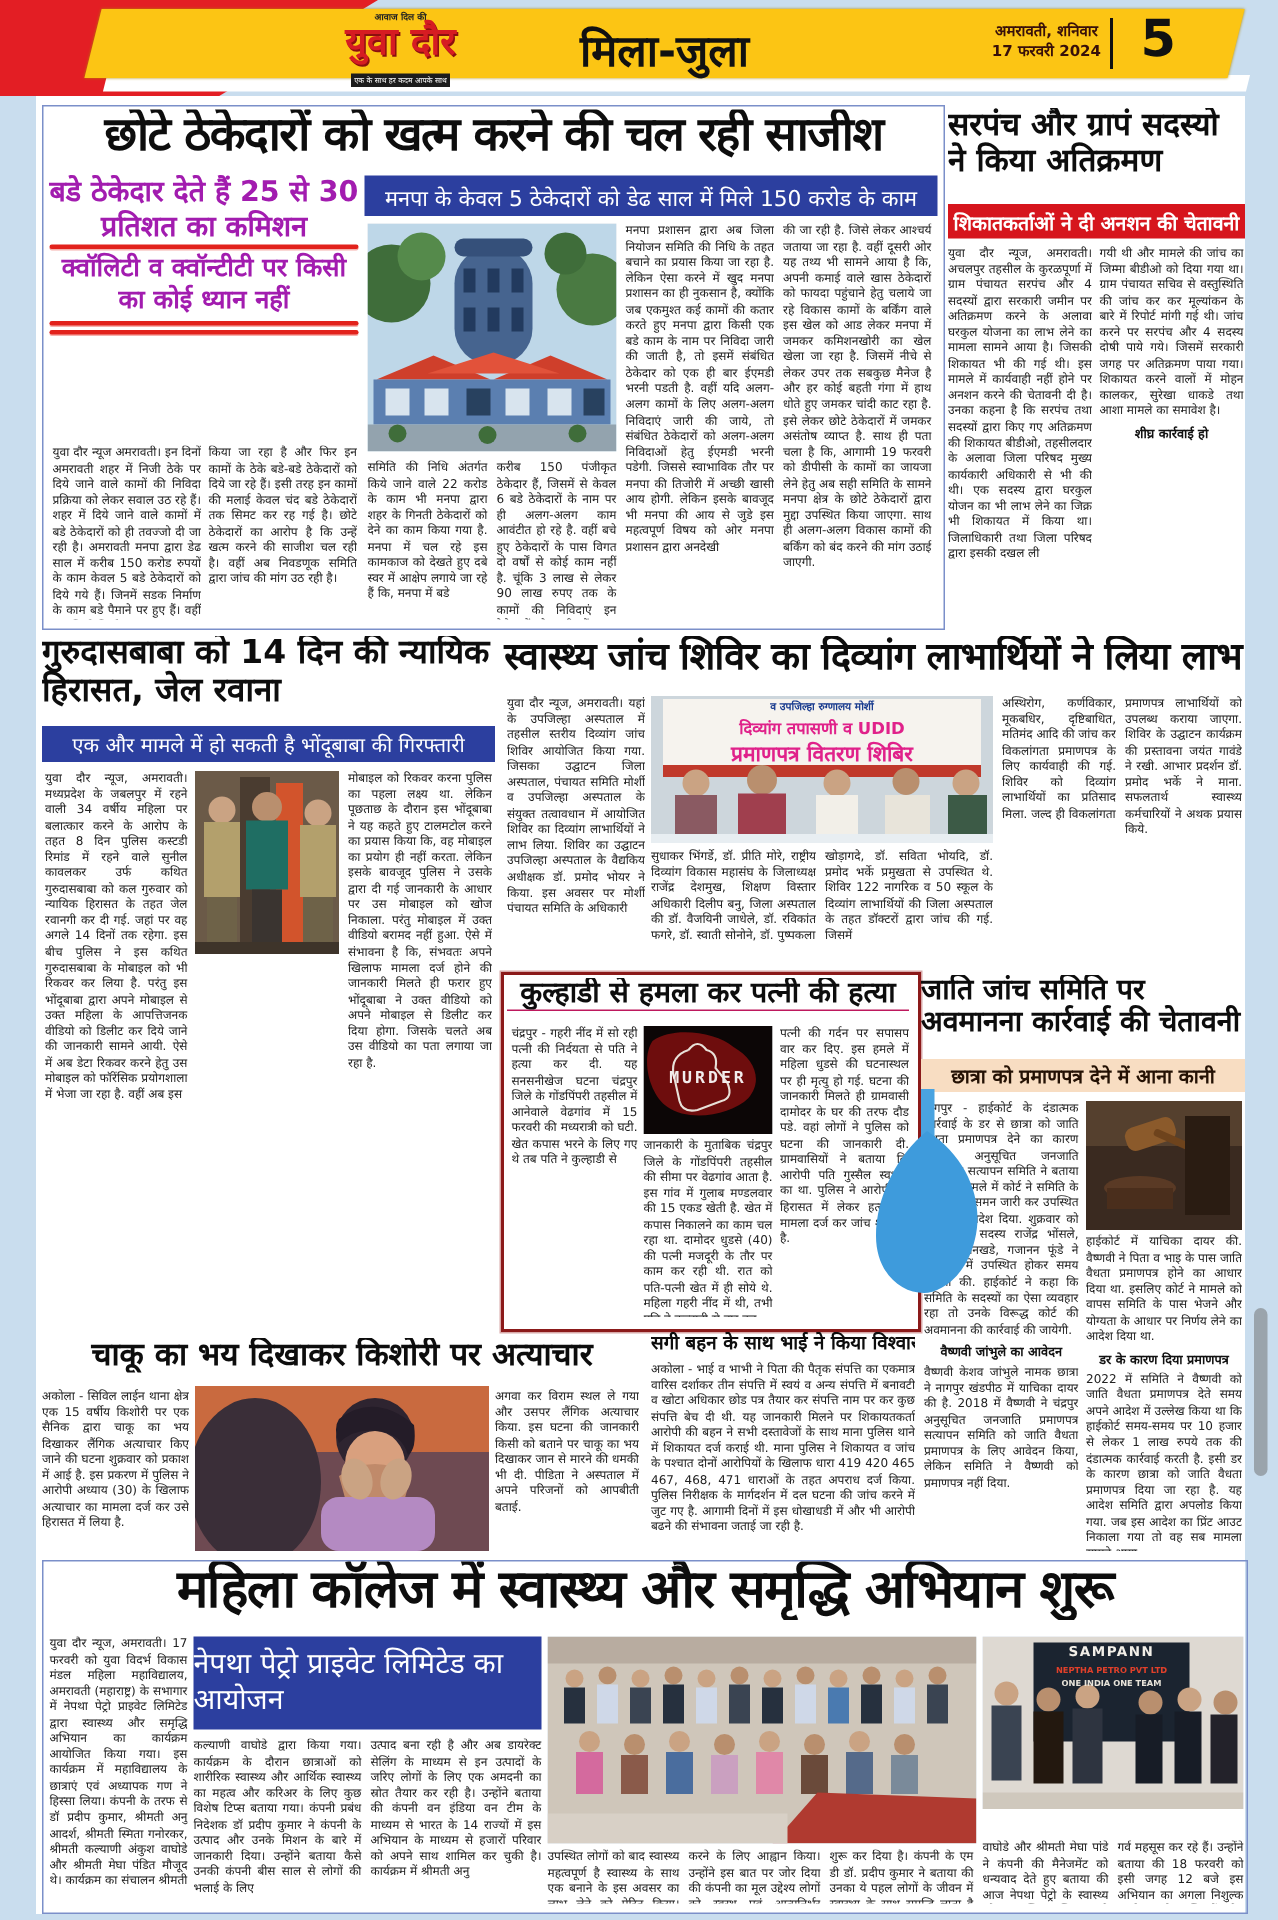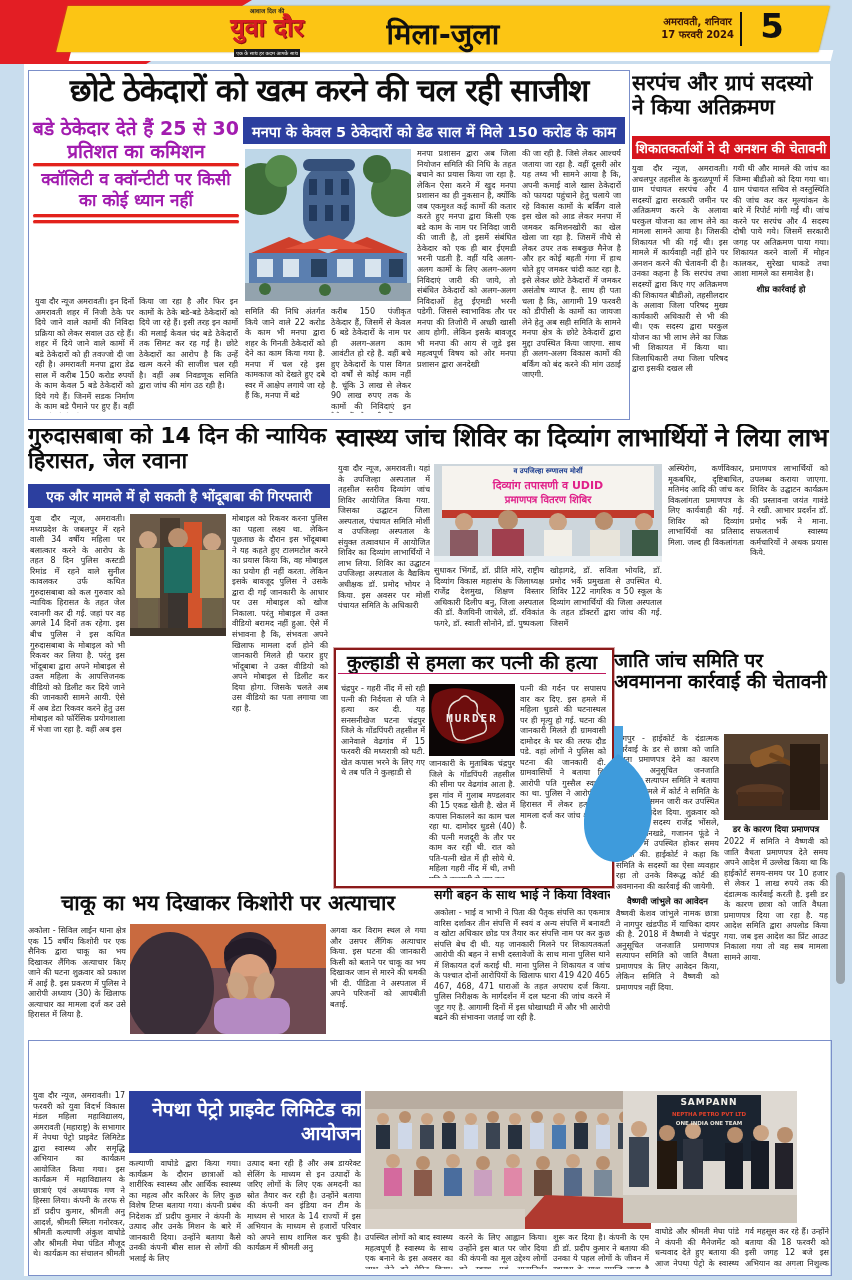--- a/index.html
+++ b/index.html
@@ -4,21 +4,21 @@
 <style>
   html,body{margin:0;padding:0;background:#c9ddee;font-family:"DejaVu Sans",sans-serif;}
   .page{position:relative;width:852px;height:1280px;background:#c9ddee;overflow:hidden;}
   .panel{position:absolute;left:24px;top:64px;width:806px;height:1212px;background:#ffffff;}
   .abs{position:absolute;}
   .hl{color:#0d0d0d;font-weight:800;text-align:center;line-height:1.1;white-space:nowrap;overflow:hidden;}
   .hl2{color:#0d0d0d;font-weight:800;line-height:1.12;overflow:hidden;}
   .deck{color:#a21caf;font-weight:700;text-align:center;line-height:1.22;}
   .rule{background:#e2221c;height:3px;border-radius:2px;box-shadow:0 1px 0 #f6b0ac;}
   .body{font-size:8px;line-height:1.32;text-align:justify;color:#222;overflow:hidden;}
-  .bandblue{background:#2c3f9f;color:#ffffff;font-weight:700;display:flex;align-items:center;justify-content:center;text-align:right;overflow:hidden;}
+  .bandblue{background:#2c3f9f;color:#ffffff;font-weight:400;display:flex;align-items:center;justify-content:center;text-align:left;overflow:hidden;}
   .bandred{background:#d6151d;color:#ffffff;font-weight:700;display:flex;align-items:center;justify-content:center;text-align:left;overflow:hidden;}
   .bandpeach{background:#f8ddc2;color:#241104;font-weight:700;display:flex;align-items:center;justify-content:center;text-align:center;overflow:hidden;}
   .inlinesub{font-weight:700;text-align:center;font-size:8.5px;color:#111;margin:3px 0;}
   .photo{overflow:hidden;background:#dfe7ee;}
   .artbox{border:1px solid #7b8fc9;}
   .yellowband{position:absolute;left:62px;top:6px;width:762px;height:46px;background:#fcc514;transform:skewX(-14deg);box-shadow:0 0 2px #b08900;}
   .whiteband{position:absolute;left:70px;top:50px;width:762px;height:11px;background:#ffffff;transform:skewX(-14deg);}
   .redwedge{position:absolute;left:0;top:0;width:252px;height:64px;background:#e31e24;clip-path:polygon(0 0,100% 0,58% 100%,0 100%);}
   .unskew{transform:skewX(14deg);}
   .thumb{position:absolute;left:836px;top:872px;width:9px;height:112px;background:#9aa4ac;border-radius:5px;}
@@ -149,21 +149,21 @@
         <circle cx="124" cy="58" r="9" fill="#caa383"></circle>
           <rect x="110" y="66" width="28" height="32" fill="#f2efe8"></rect>
         <circle cx="170" cy="57" r="9" fill="#b98f6e"></circle>
           <rect x="156" y="66" width="30" height="32" fill="#e8e4da"></rect>
         <circle cx="210" cy="58" r="9" fill="#caa383"></circle>
           <rect x="198" y="66" width="26" height="32" fill="#3c5a46"></rect>
         <rect x="0" y="92" width="228" height="6" fill="#e8eef2"></rect>
       </svg>
       <div class="abs" style="left:0;top:2px;width:100%;text-align:center;font-size:7px;color:#1a3c8f;font-weight:700;">व उपजिल्हा रुग्णालय मोर्शी</div>
       <div class="abs" style="left:0;top:13px;width:100%;text-align:center;font-size:11px;color:#e0218a;font-weight:800;">दिव्यांग तपासणी व UDID</div>
-      <div class="abs" style="left:0;top:28px;width:100%;text-align:center;font-size:10px;color:#e0218a;font-weight:800;">प्रमाणपत्र वितरण शिबिर</div>
+      <div class="abs" style="left:0;top:28px;width:100%;text-align:center;font-size:14px;color:#e0218a;font-weight:800;">प्रमाणपत्र वितरण शिबिर</div>
     </div>
     <div class="abs body" style="left:100px;top:142px;width:110px;height:78px;">सुधाकर भिंगर्डे, डॉ. प्रीति मोरे, राष्ट्रीय दिव्यांग विकास महासंघ के जिलाध्यक्ष राजेंद्र देशमुख, शिक्षण विस्तार अधिकारी दिलीप बनु, जिला अस्पताल की डॉ. वैजयिनी जाधेले, डॉ. रविकांत फगरे, डॉ. स्वाती सोनोने, डॉ. पुष्पकला</div>
     <div class="abs body" style="left:216px;top:142px;width:112px;height:78px;">खोड़ागदे, डॉ. सविता भोयदि, डॉ. प्रमोद भर्के प्रमुखता से उपस्थित थे. शिविर 122 नागरिक व 50 स्कूल के दिव्यांग लाभार्थियों की जिला अस्पताल के तहत डॉक्टरों द्वारा जांच की गई. जिसमें</div>
     <div class="abs body" style="left:334px;top:40px;width:76px;height:180px;">अस्थिरोग, कर्णविकार, मूकबधिर, दृष्टिबाधित, मतिमंद आदि की जांच कर विकलांगता प्रमाणपत्र के लिए कार्यवाही की गई. शिविर को दिव्यांग लाभार्थियों का प्रतिसाद मिला. जल्द ही विकलांगता</div>
     <div class="abs body" style="left:416px;top:40px;width:78px;height:180px;">प्रमाणपत्र लाभार्थियों को उपलब्ध कराया जाएगा. शिविर के उद्घाटन कार्यक्रम की प्रस्तावना जयंत गावंडे ने रखी. आभार प्रदर्शन डॉ. प्रमोद भर्के ने माना. सफलतार्थ स्वास्थ्य कर्मचारियों ने अथक प्रयास किये.</div>
   </div>
 
   <div class="abs" style="left:334px;top:648px;width:276px;height:236px;border:2px solid #8b1a1a;outline:1px solid #d8a9a9;">
     <div class="abs hl" style="left:2px;top:2px;width:268px;font-size:19px;border-bottom:1px solid #be185d;">कुल्हाडी से हमला कर पत्नी की हत्या</div>
     <div class="abs body" style="left:5px;top:34px;width:84px;height:194px;">चंद्रपुर - गहरी नींद में सो रही पत्नी की निर्दयता से पति ने हत्या कर दी. यह सनसनीखेज घटना चंद्रपुर जिले के गोंडपिंपरी तहसील में आनेवाले वेढगांव में 15 फरवरी की मध्यरात्री को घटी. खेत कपास भरने के लिए गए थे तब पति ने कुल्हाडी से</div>
@@ -176,37 +176,39 @@
         </svg>
         <div class="abs" style="left:0;top:28px;width:100%;text-align:center;font-size:11px;font-weight:800;color:#f2ecec;letter-spacing:2px;font-family:'DejaVu Sans Mono',monospace;">MURDER</div>
       </div>
       <div class="body" style="height:auto;margin-top:3px;">जानकारी के मुताबिक चंद्रपुर जिले के गोंडपिंपरी तहसील की सीमा पर वेढगांव आता है. इस गांव में गुलाब मण्डलवार की 15 एकड खेती है. खेत में कपास निकालने का काम चल रहा था. दामोदर धुडसे (40) की पत्नी मजदूरी के तौर पर काम कर रही थी. रात को पति-पत्नी खेत में ही सोये थे. महिला गहरी नींद में थी, तभी पति ने कुल्हाडी से वार कर</div>
     </div>
     <div class="abs body" style="left:184px;top:34px;width:86px;height:194px;">पत्नी की गर्दन पर सपासप वार कर दिए. इस हमले में महिला धुडसे की घटनास्थल पर ही मृत्यु हो गई. घटना की जानकारी मिलते ही ग्रामवासी दामोदर के घर की तरफ दौड पडे. वहां लोगों ने पुलिस को घटना की जानकारी दी. ग्रामवासियों ने बताया कि आरोपी पति गुस्सैल स्वभाव का था. पुलिस ने आरोपी को हिरासत में लेकर हत्या का मामला दर्ज कर जांच शुरू की है.</div>
   </div>
 
   <div class="abs" style="left:614px;top:648px;width:216px;height:390px;">
     <div class="abs hl2" style="left:0;top:2px;width:100%;font-size:19px;">जाति जांच समिति पर अवमानना कार्रवाई की चेतावनी</div>
+    <div class="abs bandpeach" style="left:0;top:58px;width:100%;height:22px;font-size:13px;">छात्रा को प्रमाणपत्र देने में आना कानी</div>
     <div class="abs" style="left:2px;top:86px;width:103px;height:300px;overflow:hidden;">
       <div class="body" style="height:auto;">नागपुर - हाईकोर्ट के दंडात्मक कार्रवाई के डर से छात्रा को जाति वैधता प्रमाणपत्र देने का कारण चंद्रपुर अनुसूचित जनजाति प्रमाणपत्र सत्यापन समिति ने बताया था. इस मामले में कोर्ट ने समिति के सदस्यों को समन जारी कर उपस्थित रहने का आदेश दिया. शुक्रवार को समिति के सदस्य राजेंद्र भोंसले, दिनकर वानखडे, गजानन फूंडे ने हाईकोर्ट में उपस्थित होकर समय याचना की. हाईकोर्ट ने कहा कि समिति के सदस्यों का ऐसा व्यवहार रहा तो उनके विरूद्ध कोर्ट की अवमानना की कार्रवाई की जायेगी.</div>
       <div class="inlinesub">वैष्णवी जांभुले का आवेदन</div>
       <div class="body" style="height:auto;">वैष्णवी केशव जांभुले नामक छात्रा ने नागपुर खंडपीठ में याचिका दायर की है. 2018 में वैष्णवी ने चंद्रपुर अनुसूचित जनजाति प्रमाणपत्र सत्यापन समिति को जाति वैधता प्रमाणपत्र के लिए आवेदन किया, लेकिन समिति ने वैष्णवी को प्रमाणपत्र नहीं दिया.</div>
     </div>
     <div class="abs" style="left:110px;top:86px;width:104px;height:300px;overflow:hidden;">
       <div class="photo" style="width:104px;height:86px;">
         <svg width="104" height="86" viewBox="0 0 104 86">
           <rect width="104" height="86" fill="#3a2a20"></rect>
           <rect x="0" y="0" width="104" height="30" fill="#55402e"></rect>
           <rect x="26" y="14" width="34" height="16" rx="6" fill="#8b5a2b" transform="rotate(-18 43 22)"></rect>
           <rect x="44" y="26" width="40" height="5" rx="2" fill="#6e431c" transform="rotate(24 64 28)"></rect>
           <ellipse cx="36" cy="58" rx="24" ry="8" fill="#5a3a25"></ellipse>
           <rect x="14" y="58" width="44" height="14" fill="#4a2e1c"></rect>
           <rect x="66" y="10" width="30" height="66" fill="#2a1c12"></rect>
         </svg>
       </div>
+      <div class="body" style="height:auto;margin-top:3px;">हाईकोर्ट में याचिका दायर की. वैष्णवी ने पिता व भाइ के पास जाति वैधता प्रमाणपत्र होने का आधार दिया था. इसलिए कोर्ट ने मामले को वापस समिति के पास भेजने और योग्यता के आधार पर निर्णय लेने का आदेश दिया था.</div>
       <div class="inlinesub">डर के कारण दिया प्रमाणपत्र</div>
       <div class="body" style="height:auto;">2022 में समिति ने वैष्णवी को जाति वैधता प्रमाणपत्र देते समय अपने आदेश में उल्लेख किया था कि हाईकोर्ट समय-समय पर 10 हजार से लेकर 1 लाख रुपये तक की दंडात्मक कार्रवाई करती है. इसी डर के कारण छात्रा को जाति वैधता प्रमाणपत्र दिया जा रहा है. यह आदेश समिति द्वारा अपलोड किया गया. जब इस आदेश का प्रिंट आउट निकाला गया तो वह सब मामला सामने आया.</div>
     </div>
     <svg class="abs" style="left:-34px;top:78px;z-index:5;" width="76" height="150" viewBox="0 0 76 150">
       <rect x="34" y="0" width="9" height="46" fill="#4aa3e0"></rect>
       <path d="M38,28 C66,46 76,76 70,100 C64,126 46,136 36,136 C20,136 4,122 4,98 C4,72 18,44 38,28 Z" fill="#3e9bdc"></path>
     </svg>
   </div>
 
   <div class="abs" style="left:28px;top:892px;width:400px;height:144px;">
@@ -228,20 +230,21 @@
     </div>
     <div class="abs body" style="left:302px;top:34px;width:96px;height:108px;">अगवा कर विराम स्थल ले गया और उसपर लैंगिक अत्याचार किया. इस घटना की जानकारी किसी को बताने पर चाकू का भय दिखाकर जान से मारने की धमकी भी दी. पीडिता ने अस्पताल में अपने परिजनों को आपबीती बताई.</div>
   </div>
 
   <div class="abs" style="left:434px;top:888px;width:176px;height:148px;">
     <div class="abs hl" style="left:0;top:0;width:100%;font-size:12.5px;">सगी बहन के साथ भाई ने किया विश्वासघात</div>
     <div class="abs body" style="left:0;top:20px;width:176px;height:126px;">अकोला - भाई व भाभी ने पिता की पैतृक संपत्ति का एकमात्र वारिस दर्शाकर तीन संपत्ति में स्वयं व अन्य संपत्ति में बनावटी व खोटा अधिकार छोड पत्र तैयार कर संपत्ति नाम पर कर कुछ संपत्ति बेच दी थी. यह जानकारी मिलने पर शिकायतकर्ता आरोपी की बहन ने सभी दस्तावेजों के साथ माना पुलिस थाने में शिकायत दर्ज कराई थी. माना पुलिस ने शिकायत व जांच के पश्चात दोनों आरोपियों के खिलाफ धारा 419 420 465 467, 468, 471 धाराओं के तहत अपराध दर्ज किया. पुलिस निरीक्षक के मार्गदर्शन में दल घटना की जांच करने में जुट गए है. आगामी दिनों में इस धोखाधडी में और भी आरोपी बढने की संभावना जताई जा रही है.</div>
   </div>
 
   <div class="abs artbox" style="left:28px;top:1040px;width:802px;height:234px;">
+    <div class="abs hl" style="left:0;top:0;width:100%;font-size:35px;letter-spacing:-1px;">महिला कॉलेज में स्वास्थ्य और समृद्धि अभियान शुरू</div>
     <div class="abs body" style="left:4px;top:50px;width:92px;height:178px;">युवा दौर न्यूज, अमरावती। 17 फरवरी को युवा विदर्भ विकास मंडल महिला महाविद्यालय, अमरावती (महाराष्ट्र) के सभागार में नेपथा पेट्रो प्राइवेट लिमिटेड द्वारा स्वास्थ्य और समृद्धि अभियान का कार्यक्रम आयोजित किया गया। इस कार्यक्रम में महाविद्यालय के छात्राएं एवं अध्यापक गण ने हिस्सा लिया। कंपनी के तरफ से डॉ प्रदीप कुमार, श्रीमती अनु आदर्श, श्रीमती स्मिता गनोरकर, श्रीमती कल्याणी अंकुश वाघोडे और श्रीमती मेघा पंडित मौजूद थे। कार्यक्रम का संचालन श्रीमती</div>
     <div class="abs bandblue" style="left:100px;top:50px;width:232px;height:62px;font-size:19px;line-height:1.25;">नेपथा पेट्रो प्राइवेट लिमिटेड का आयोजन</div>
     <div class="abs body" style="left:100px;top:118px;width:112px;height:110px;">कल्याणी वाघोडे द्वारा किया गया। कार्यक्रम के दौरान छात्राओं को शारीरिक स्वास्थ्य और आर्थिक स्वास्थ्य का महत्व और करिअर के लिए कुछ विशेष टिप्स बताया गया। कंपनी प्रबंध निदेशक डॉ प्रदीप कुमार ने कंपनी के उत्पाद और उनके मिशन के बारे में जानकारी दिया। उन्होंने बताया कैसे उनकी कंपनी बीस साल से लोगों की भलाई के लिए</div>
     <div class="abs body" style="left:218px;top:118px;width:114px;height:110px;">उत्पाद बना रही है और अब डायरेक्ट सेलिंग के माध्यम से इन उत्पादों के जरिए लोगों के लिए एक अमदनी का स्रोत तैयार कर रही है। उन्होंने बताया की कंपनी वन इंडिया वन टीम के माध्यम से भारत के 14 राज्यों में इस अभियान के माध्यम से हजारों परिवार को अपने साथ शामिल कर चुकी है। कार्यक्रम में श्रीमती अनु</div>
 
     <div class="abs photo" style="left:336px;top:50px;width:286px;height:138px;">
       <svg width="286" height="138" viewBox="0 0 286 138">
         <rect width="286" height="138" fill="#cfc6ba"></rect>
         <rect x="0" y="0" width="286" height="18" fill="#b8aca0"></rect>
         <g>
@@ -289,21 +292,21 @@
             <rect x="229" y="79" width="18" height="26" fill="#7a8a9a"></rect>
         </g>
         <polygon points="150,138 286,138 286,108 180,104" fill="#b03a30"></polygon>
         <rect x="0" y="118" width="160" height="20" fill="#d8d0c6"></rect>
       </svg>
     </div>
     <div class="abs body" style="left:336px;top:192px;width:88px;height:36px;">उपस्थित लोगों को बाद स्वास्थ्य महत्वपूर्ण है स्वास्थ्य के साथ एक बनाने के इस अवसर का लाभ लेने को प्रेरित किया। उन्होंने छात्राओं को पढाई के साथ-साथ खुद को आत्मनिर्भर</div>
     <div class="abs body" style="left:430px;top:192px;width:88px;height:36px;">करने के लिए आह्वान किया। उन्होंने इस बात पर जोर दिया की कंपनी का मूल उद्देश्य लोगों को स्वस्थ एवं आत्मनिर्भर बनाना है और इस अभियान के तहत काफी सारी महिलाओं ने पुंजरहित स्वदेशगत की ओर काम करना</div>
     <div class="abs body" style="left:524px;top:192px;width:96px;height:36px;">शुरू कर दिया है। कंपनी के एम डी डॉ. प्रदीप कुमार ने बताया की उनका ये पहल लोगों के जीवन में स्वास्थ्य के साथ समृद्धि लाता है और वो असली टीम के साथ प्रतिबद्ध है। अंत में श्रीमती कल्याणी</div>
 
-    <div class="abs photo" style="left:594px;top:50px;width:174px;height:132px;">
+    <div class="abs photo" style="left:626px;top:50px;width:174px;height:115px;">
       <svg width="174" height="132" viewBox="0 0 174 132">
         <rect width="174" height="132" fill="#ded9d2"></rect>
         <rect x="34" y="4" width="104" height="66" fill="#1b2430"></rect>
         <circle cx="16" cy="38" r="8" fill="#caa383"></circle>
           <rect x="6" y="46" width="20" height="50" fill="#3a4452"></rect>
         <circle cx="44" cy="42" r="8" fill="#b98f6e"></circle>
           <rect x="34" y="50" width="20" height="48" fill="#23180f"></rect>
         <circle cx="70" cy="40" r="8" fill="#caa383"></circle>
           <rect x="60" y="48" width="20" height="50" fill="#2e3440"></rect>
         <circle cx="112" cy="44" r="8" fill="#b98f6e"></circle>

